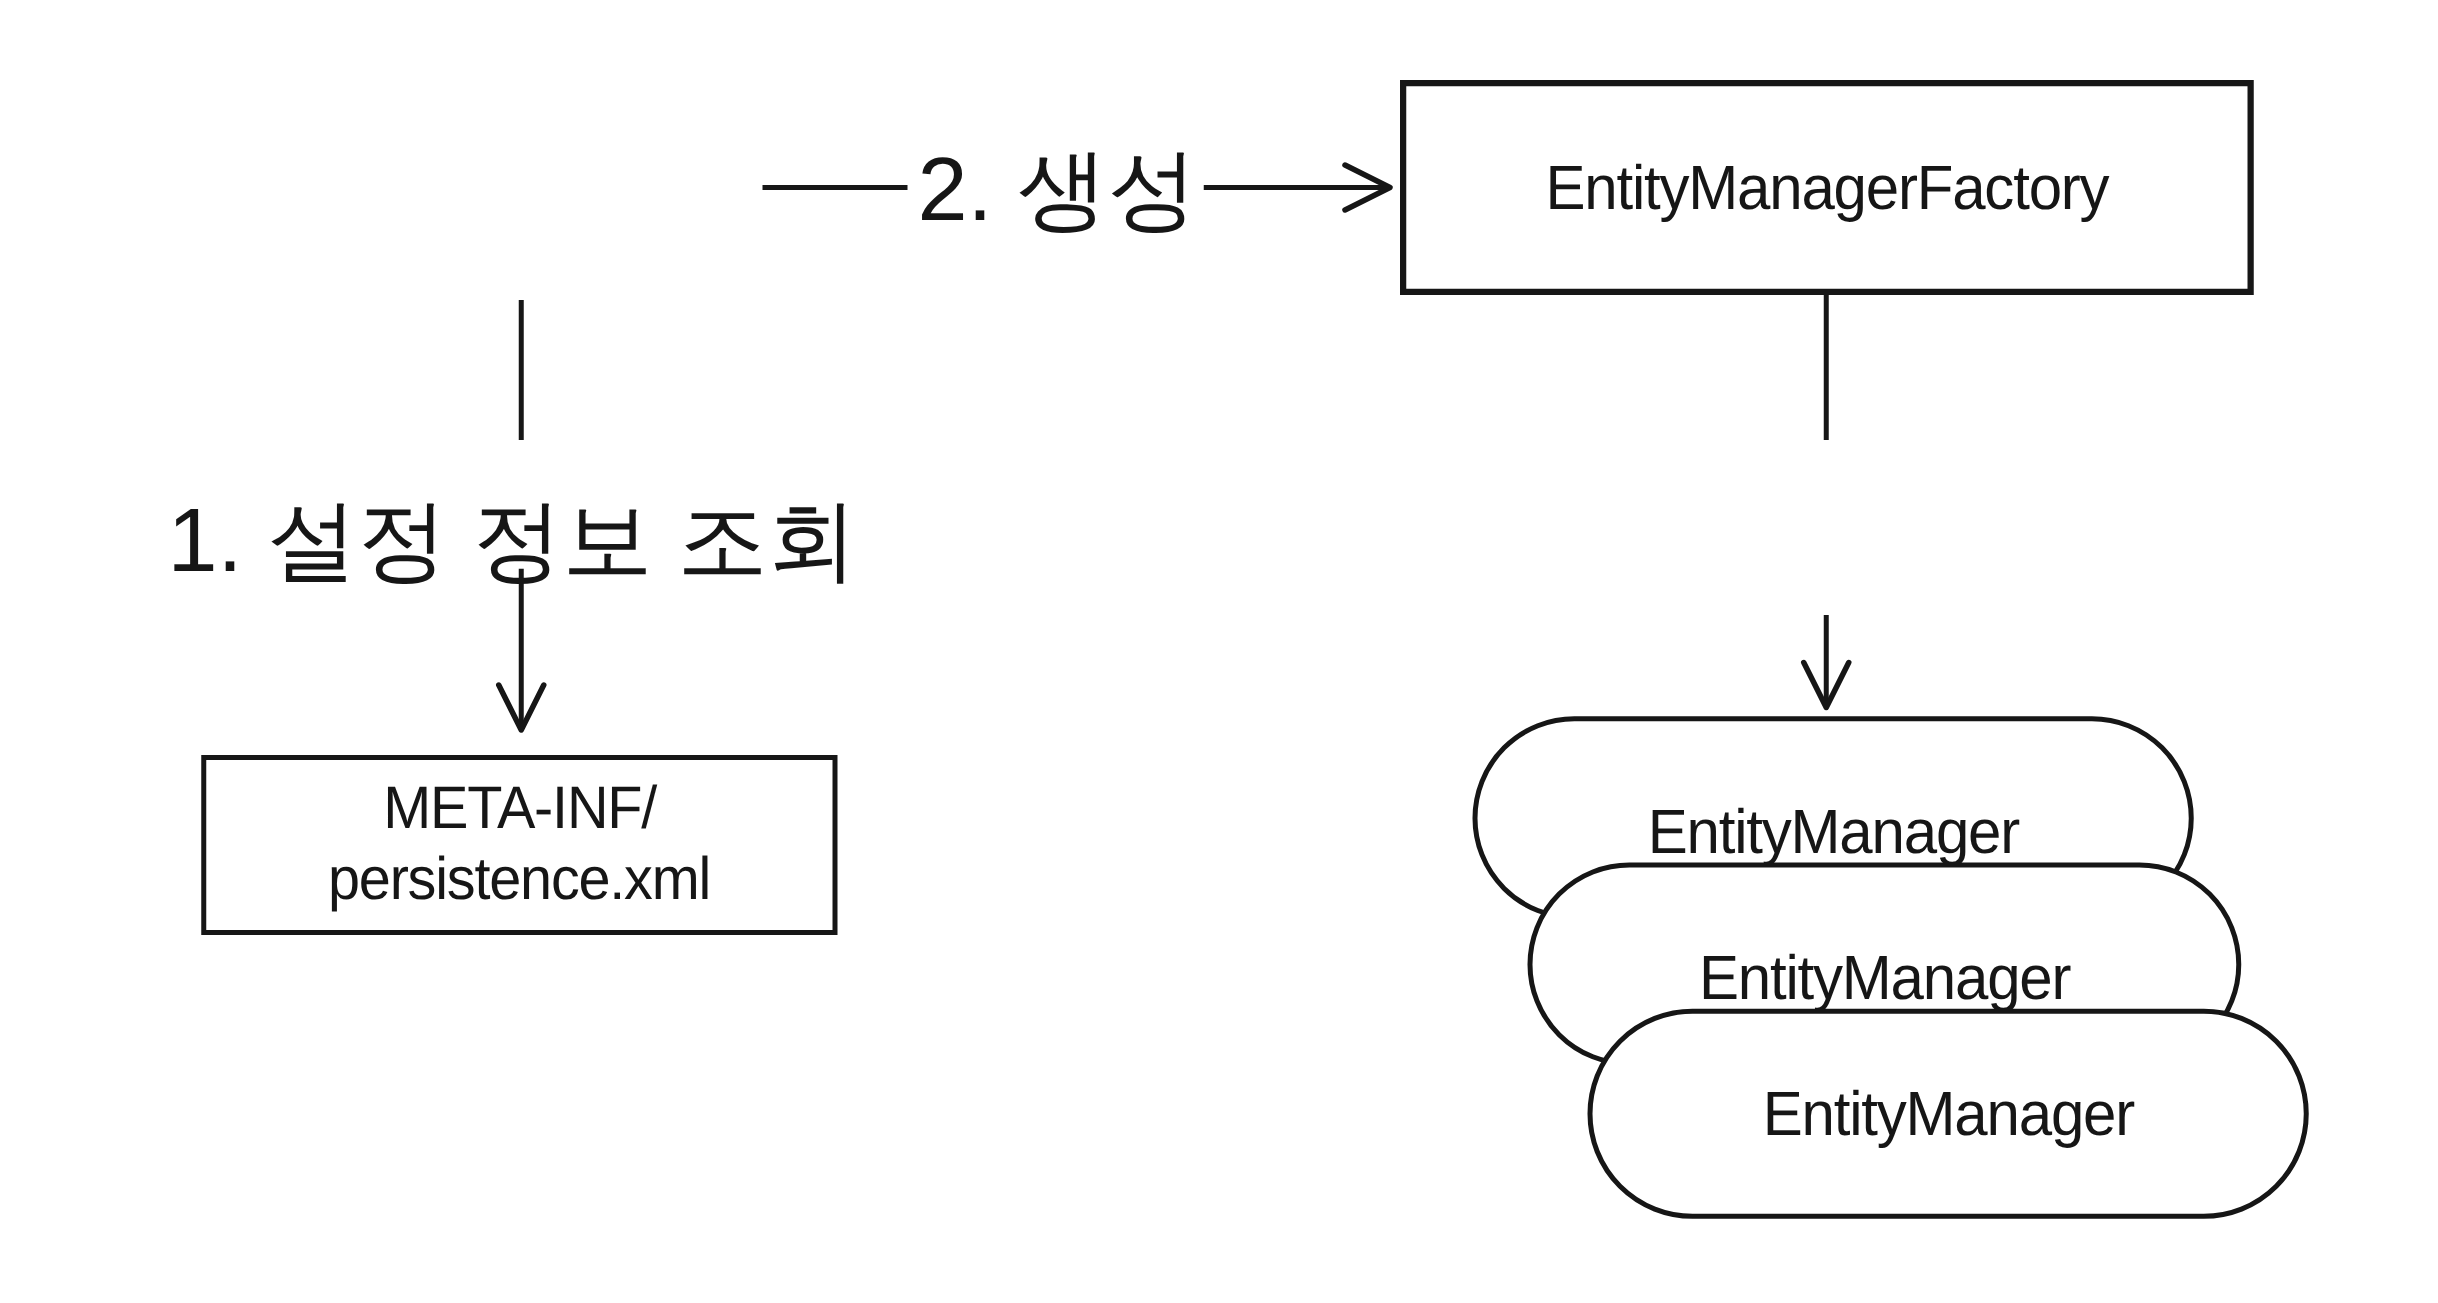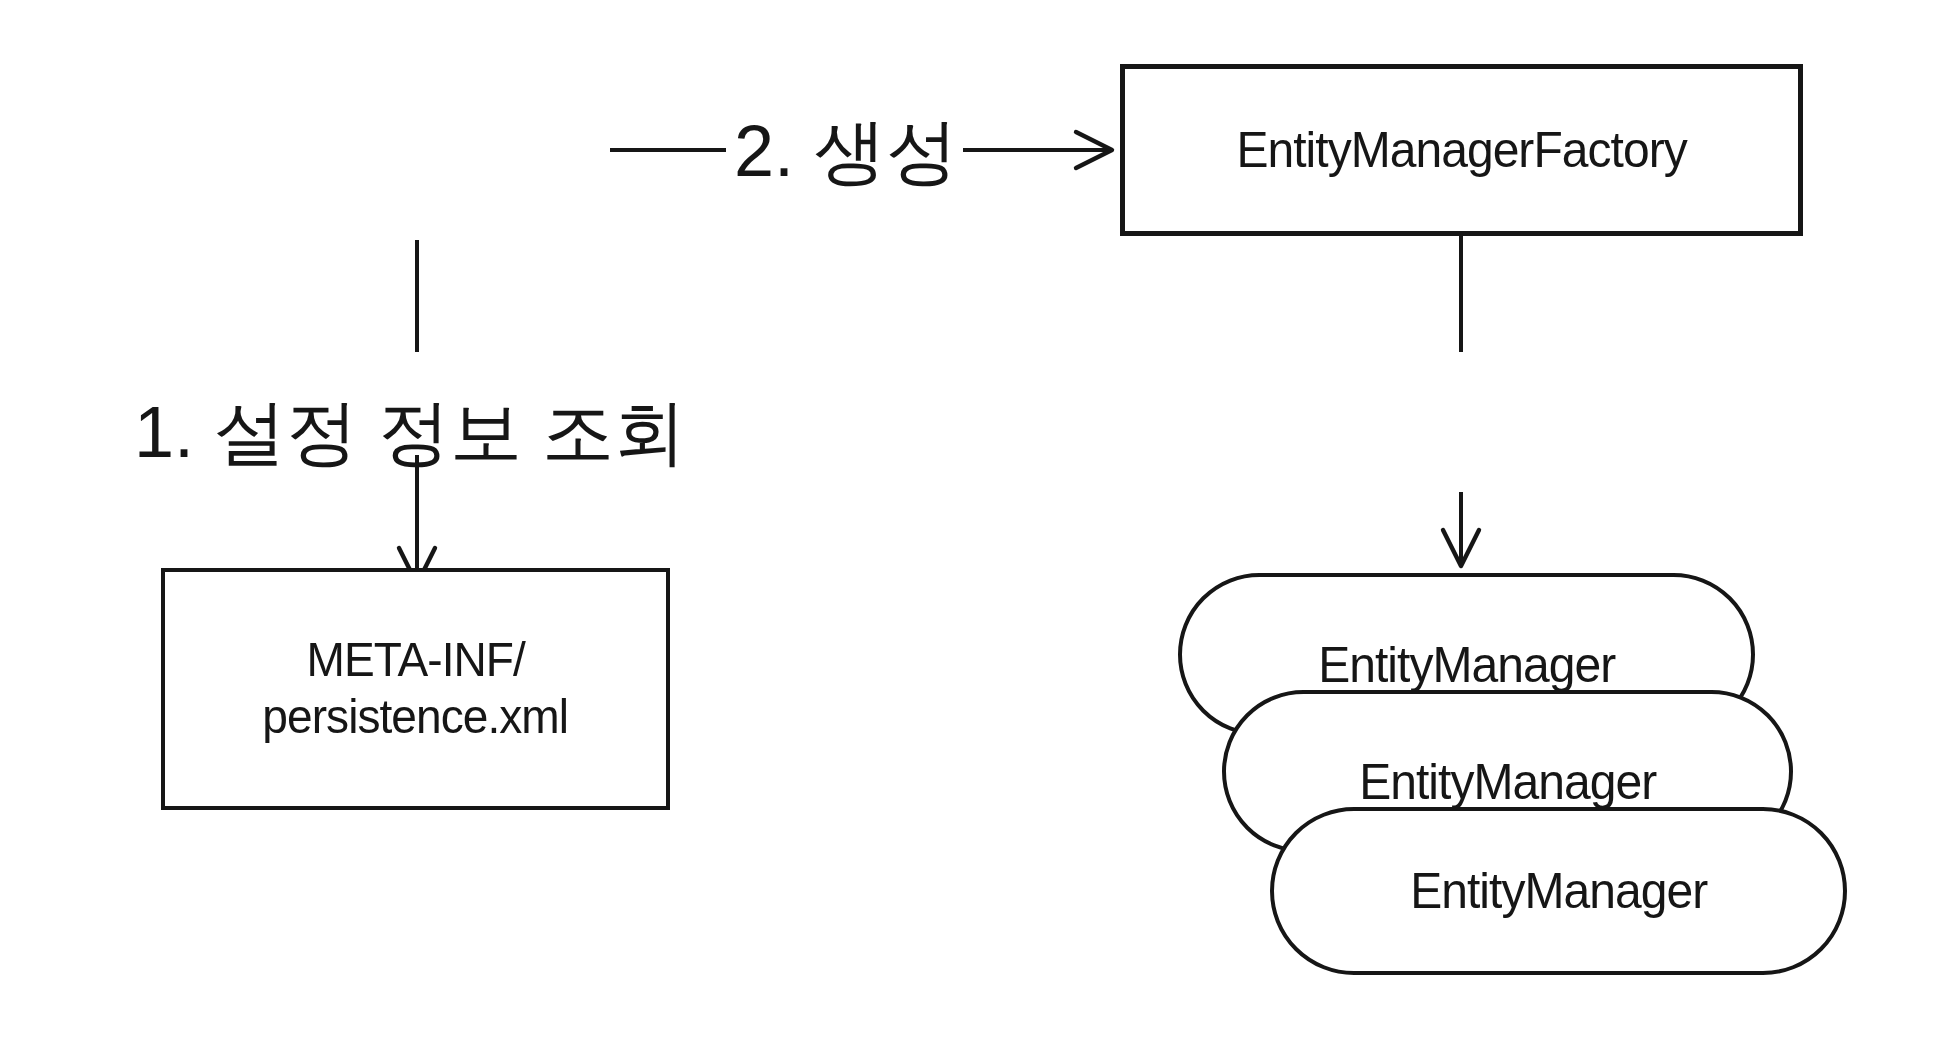--- a/index.html
+++ b/index.html
@@ -76,21 +76,21 @@
 
     <line x1="1461" y1="236" x2="1461" y2="352" stroke="#161616" stroke-width="4"></line>
     <line x1="1461" y1="492" x2="1461" y2="562" stroke="#161616" stroke-width="4" marker-end="url(#arrowhead)"></line>
   </svg>
 
 
   <div class="node rect-node" style="left:1120px; top:64px; width:683px; height:172px;">
     <span class="node-label">EntityManagerFactory</span>
   </div>
 
-  <div class="node meta-node" style="left:161px; top:568px; width:509px; height:242px;">
+  <div class="node meta-node" style="left:161px; top:604px; width:509px; height:144px;">
     <span class="node-label">META-INF/</span>
     <span class="node-label">persistence.xml</span>
   </div>
 
   <div class="node capsule-node" style="left:1178px; top:573px; width:577px; height:163px; border-radius:82px; align-items:flex-end;">
     <span class="node-label" style="margin-bottom:38px;">EntityManager</span>
   </div>
   <div class="node capsule-node" style="left:1222px; top:690px; width:571px; height:163px; border-radius:82px; align-items:flex-end;">
     <span class="node-label" style="margin-bottom:38px;">EntityManager</span>
   </div>

